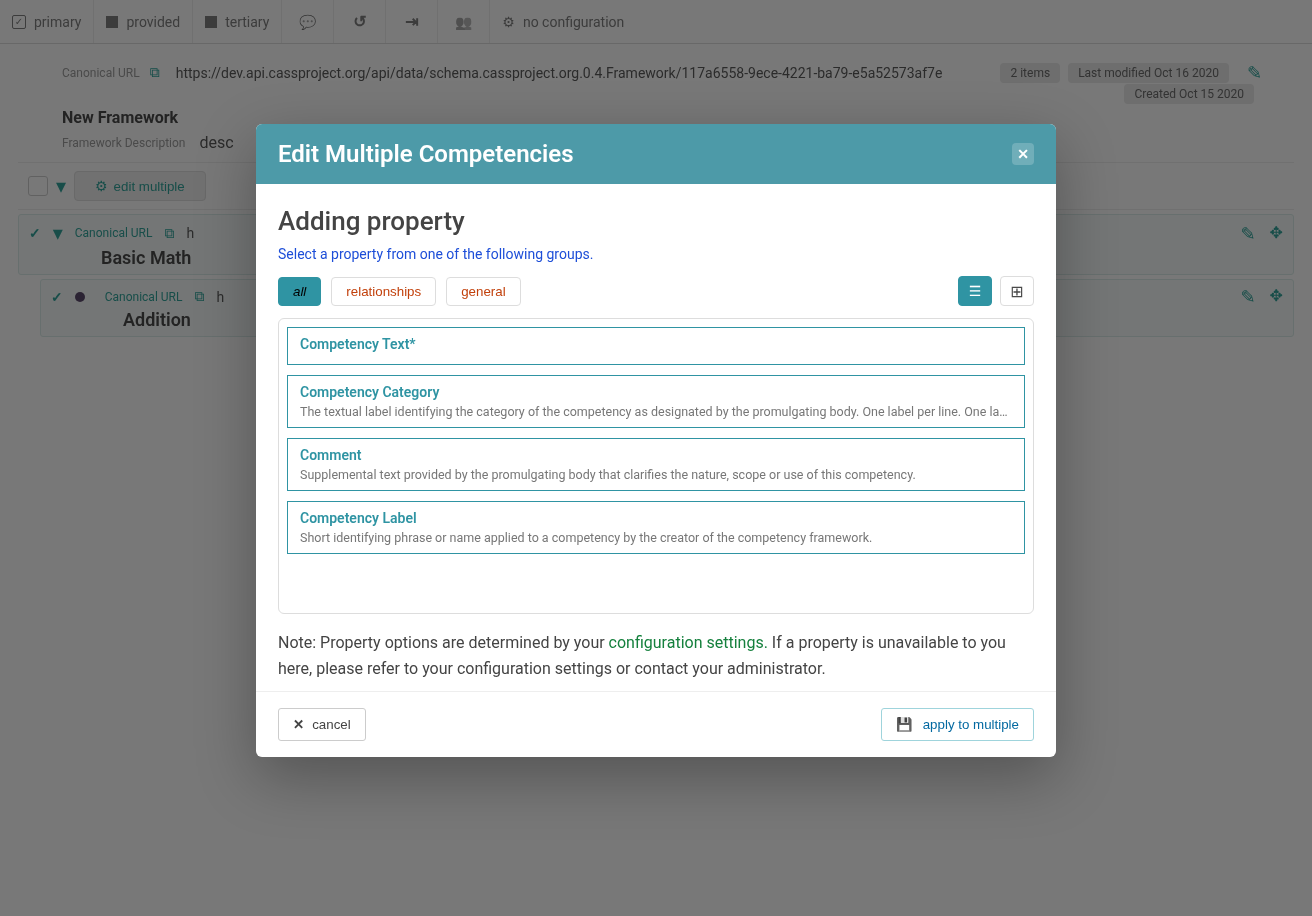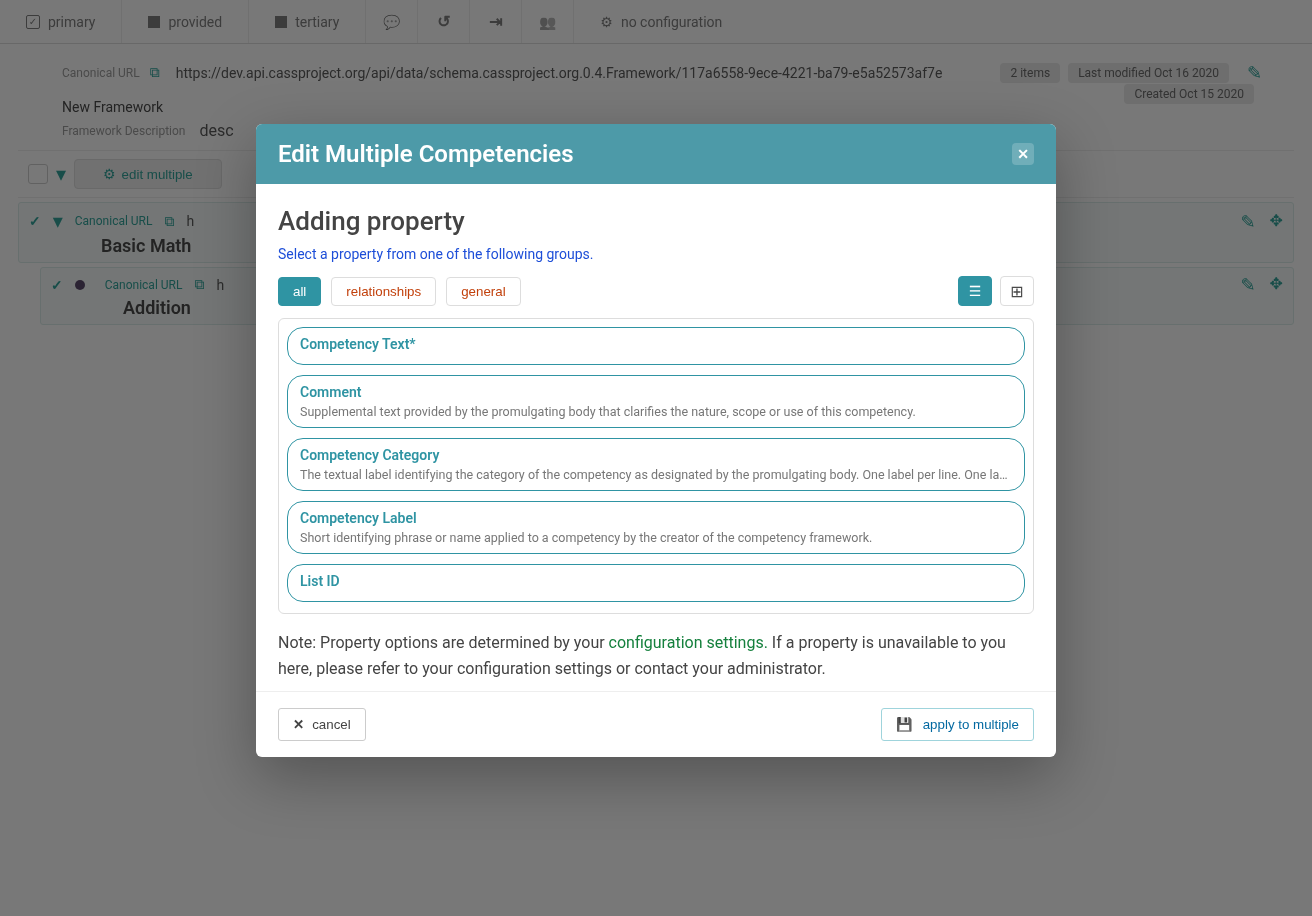--- a/index.html
+++ b/index.html
@@ -17,21 +17,21 @@
   
   .topbar {
     display: flex;
     align-items: center;
     height: 44px;
     border-bottom: 1px solid #dbdbdb;
   }
   .topbar-item {
     display: flex;
     align-items: center;
-    padding: 0 26px;
+    padding: 0 12px;
     height: 100%;
     border-right: 1px solid #eee;
     color: #7a7a7a;
     gap: 8px;
   }
   .topbar-item.no-border { border-right: none; }
   .checkbox-icon { width: 14px; height: 14px; border: 1.5px solid #7a7a7a; display: inline-flex; align-items: center; justify-content: center; border-radius: 2px; font-size: 10px; color: #7a7a7a; }
   .checkbox-icon.checked::before { content: "✓"; }
   .square-icon { width: 12px; height: 12px; background: #7a7a7a; display: inline-block; }
 
@@ -46,29 +46,29 @@
   .main { padding: 14px 18px; }
   .canonical-row { display:flex; align-items:center; gap: 10px; padding: 4px 32px 4px 44px; }
   .field-label { font-size: 12px; color: #999; }
   .canonical-url { color:#555; font-size:14px; margin-left:6px; }
   .copy-icon::before { content:"⧉"; color:#2aa198; }
   .badges { margin-left:auto; display:flex; gap:8px; align-items:center; }
   .badge { background:#e8e8e8; color:#666; border-radius:4px; padding:3px 10px; font-size:12px; }
   .pencil-icon::before { content:"✎"; color:#2aa198; font-size:18px;}
   .move-icon::before { content:"✥"; color:#2aa198; font-size:16px;}
 
-  .framework-title { font-size: 14px; font-weight:400; color:#444; margin: 12px 0 6px 44px; }
+  .framework-title { font-size: 16px; font-weight:700; color:#444; margin: 21px 0 6px 44px; }
   .desc-row { display:flex; align-items:center; gap:14px; padding-left:44px; margin-bottom:10px; }
   .desc-text { font-size:16px; color:#555; }
 
   
   .select-toolbar { display:flex; align-items:center; gap:8px; padding: 8px 10px; border-top:1px solid #eee; border-bottom:1px solid #eee;}
   .sq-check { width:20px; height:20px; border:1px solid #ccc; border-radius:3px; }
   .chev-down::before { content:"▾"; font-size:20px; color:#2aa198; }
-  .edit-multiple-btn { display:flex; align-items:center; gap:6px; border:1px solid #ddd; border-radius:4px; padding:6px 28px; color:#2aa198; cursor:pointer;}
+  .edit-multiple-btn { display:flex; align-items:center; gap:6px; border:1px solid #ddd; border-radius:4px; padding:6px 20px; color:#2aa198; cursor:pointer;}
 
   
   .comp-row { border:1px solid #d9ece8; background:#f6fbfa; border-radius:3px; margin:4px 0; padding:6px 10px; }
   .comp-row.inner { margin-left:22px; }
   .comp-top { display:flex; align-items:center; gap:12px; }
   .check-mark::before { content:"✓"; color:#2aa198; font-weight:bold; }
   .dot-icon { width:10px; height:10px; border-radius:50%; background:#546; display:inline-block; }
   .comp-link { color:#2aa198; font-size:12px; }
   .comp-title { font-weight:600; font-size:18px; color:#444; margin-left:72px; margin-top:2px; }
   .comp-actions { margin-left:auto; display:flex; gap:14px; }
@@ -94,29 +94,29 @@
   .modal-close {
     margin-left:auto; background: rgba(255,255,255,0.2); border-radius:4px; width:22px; height:22px;
     display:flex; align-items:center; justify-content:center; font-size:14px; cursor:pointer;
   }
   .modal-body { padding: 22px 22px 10px 22px; }
   .section-title { font-size:26px; color:#444; font-weight:500; margin-bottom:10px;}
   .section-sub { color:#1d4ed8; margin-bottom:14px; }
 
   .tabs-row { display:flex; align-items:center; margin-bottom:12px; }
   .tab-btn { border:1px solid #ddd; border-radius:4px; padding:6px 14px; margin-right:10px; background:#fff; color:#c2410c; cursor:pointer;}
-  .tab-btn.active { background:#2f94a3; color:#ffffff; border-color:#2f94a3;}
+  .tab-btn.active { background:#2f94a3; color:#000000; border-color:#2f94a3;font-style:italic;}
   .view-toggles { margin-left:auto; display:flex; gap:8px;}
   .view-btn { width:34px; height:30px; border:1px solid #ddd; border-radius:4px; display:flex; align-items:center; justify-content:center; cursor:pointer;}
   .view-btn.active { background:#2f94a3; color:#fff; border-color:#2f94a3;}
   .list-ic::before{content:"☰"; font-size:14px;}
   .grid-ic::before{content:"⊞"; font-size:16px;}
 
   .prop-scroll { border:1px solid #ddd; border-radius:6px; height:296px; overflow-y:scroll; padding:8px; position:relative;}
-  .prop-card { border:1px solid #2f94a3; border-radius:16px; padding:8px 12px; margin-bottom:10px; cursor:pointer;}
+  .prop-card { border:1px solid #2f94a3; border-radius:0; padding:8px 12px; margin-bottom:10px; cursor:pointer;}
   .prop-card h4 { color:#2f94a3; font-size:14px; font-weight:600; margin-bottom:4px;}
   .prop-card p { color:#777; font-size:12.5px; white-space:nowrap; overflow:hidden; text-overflow:ellipsis;}
 
   .note { margin-top:16px; color:#444; font-size:16px; line-height:1.6;}
   .note a { color:#15803d; text-decoration:none; }
 
   .modal-footer { border-top:1px solid #eee; padding:16px 22px; display:flex; }
   .btn { border:1px solid #ccc; border-radius:3px; padding:8px 14px; display:flex; align-items:center; gap:8px; background:#fff; cursor:pointer;}
   .btn.cancel { color:#444; }
   .btn.apply { margin-left:auto; color:#0369a1; border-color:#9fd4dc;}
@@ -243,34 +243,30 @@
               <span class="grid-ic"></span>
             </div>
         </div>
       </div>
 
       <div class="prop-scroll">
         <div class="prop-card">
           <h4>Competency Text*</h4>
         </div>
         <div class="prop-card">
+          <h4>Competency Category</h4>
+          <p>The textual label identifying the category of the competency as designated by the promulgating body. One label per line. One lab…</p>
+        </div>
+        <div class="prop-card">
           <h4>Comment</h4>
           <p>Supplemental text provided by the promulgating body that clarifies the nature, scope or use of this competency.</p>
         </div>
         <div class="prop-card">
-          <h4>Competency Category</h4>
-          <p>The textual label identifying the category of the competency as designated by the promulgating body. One label per line. One lab…</p>
-        </div>
-        <div class="prop-card">
           <h4>Competency Label</h4>
           <p>Short identifying phrase or name applied to a competency by the creator of the competency framework.</p>
-        </div>
-        <div class="prop-card">
-          <h4>List ID</h4>
-          <p></p>
         </div>
       </div>
 
       <p class="note">
         <span>Note: Property options are determined by your </span><a href="#">configuration settings.</a><span> If a property is unavailable to you here, please refer to your configuration settings or contact your administrator.</span>
       </p>
     </div>
     <div class="modal-footer">
       <button class="btn cancel">
         <span class="x-ic"></span>

